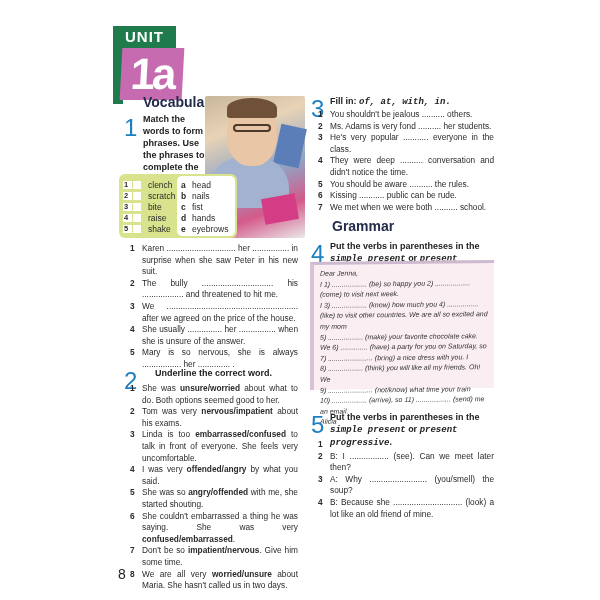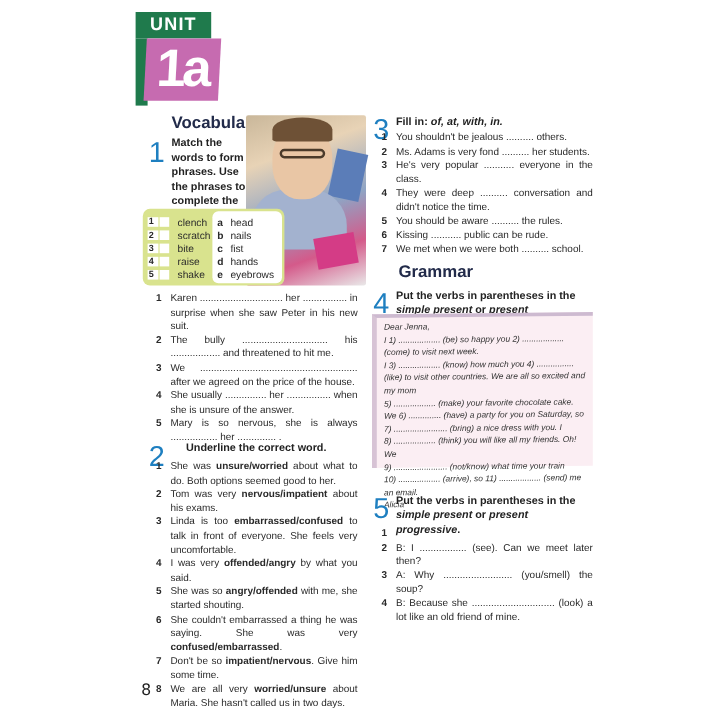--- a/index.html
+++ b/index.html
@@ -1,24 +1,24 @@
 <!DOCTYPE html>
 <html><head>
 <meta charset="utf-8">
 <style>
   html, body { margin:0; padding:0; background:#fff; }
   body { width:600px; height:600px; position:relative; overflow:hidden; font-family:"Liberation Sans", sans-serif; color:#2a2a2a; }
-  .unit-badge { position:absolute; left:113px; top:10px; width:63px; height:78px; }
+  .unit-badge { position:absolute; left:113px; top:26px; width:63px; height:78px; }
   .unit-top { position:absolute; left:0; top:0; width:63px; height:22px; background:#1f7a4c; color:#fff; font-weight:bold; font-size:15px; text-align:center; line-height:22px; letter-spacing:1px; }
   .unit-green { position:absolute; left:0; top:22px; width:10px; height:56px; background:#1f7a4c; }
   .unit-num { position:absolute; left:8px; top:22px; width:62px; height:52px; background:#c66bb0; color:#fff; font-weight:bold; font-size:44px; line-height:52px; text-align:center; transform:skewX(-3deg); letter-spacing:-3px; }
   .section-title { position:absolute; font-weight:bold; font-size:14px; color:#222b4a; }
   .ex-num { position:absolute; font-size:24px; color:#1e7fc0; font-weight:normal; line-height:24px; }
   .instr { position:absolute; font-weight:bold; font-size:9px; line-height:12px; color:#222; }
-  .instr i { font-style:italic; }
+  .instr i { font-style:italic;font-family:Liberation Mono, monospace; }
   .photo { position:absolute; left:205px; top:96px; width:100px; height:142px; background:linear-gradient(160deg,#c9b79a 0%,#e8d3b6 25%,#8fa4c4 55%,#d45a8a 78%,#e9e9e9 100%); border-radius:2px; }
   .photo .face { position:absolute; left:22px; top:8px; width:50px; height:62px; border-radius:45%; background:#e9c6a5; }
   .photo .hair { position:absolute; left:22px; top:2px; width:50px; height:20px; border-radius:50% 50% 10% 10%; background:#6e5136; }
   .photo .glasses { position:absolute; left:28px; top:28px; width:38px; height:8px; border:2px solid #4b3a2a; border-radius:4px; box-sizing:border-box; }
   .photo .shirt { position:absolute; left:4px; top:62px; width:80px; height:50px; border-radius:30px 30px 4px 4px; background:#a3b2cf; }
   .photo .folder { position:absolute; left:58px; top:100px; width:34px; height:26px; background:#d43c86; transform:rotate(-10deg); }
   .photo .binder { position:absolute; left:72px; top:30px; width:26px; height:40px; background:#5b7db8; transform:rotate(12deg); }
   .match-box { position:absolute; left:119px; top:174px; width:118px; height:64px; background:#d9e38e; border-radius:6px; }
   .match-left { position:absolute; left:4px; top:5px; }
   .match-row { height:11.2px; display:flex; align-items:center; font-size:8.5px; }

